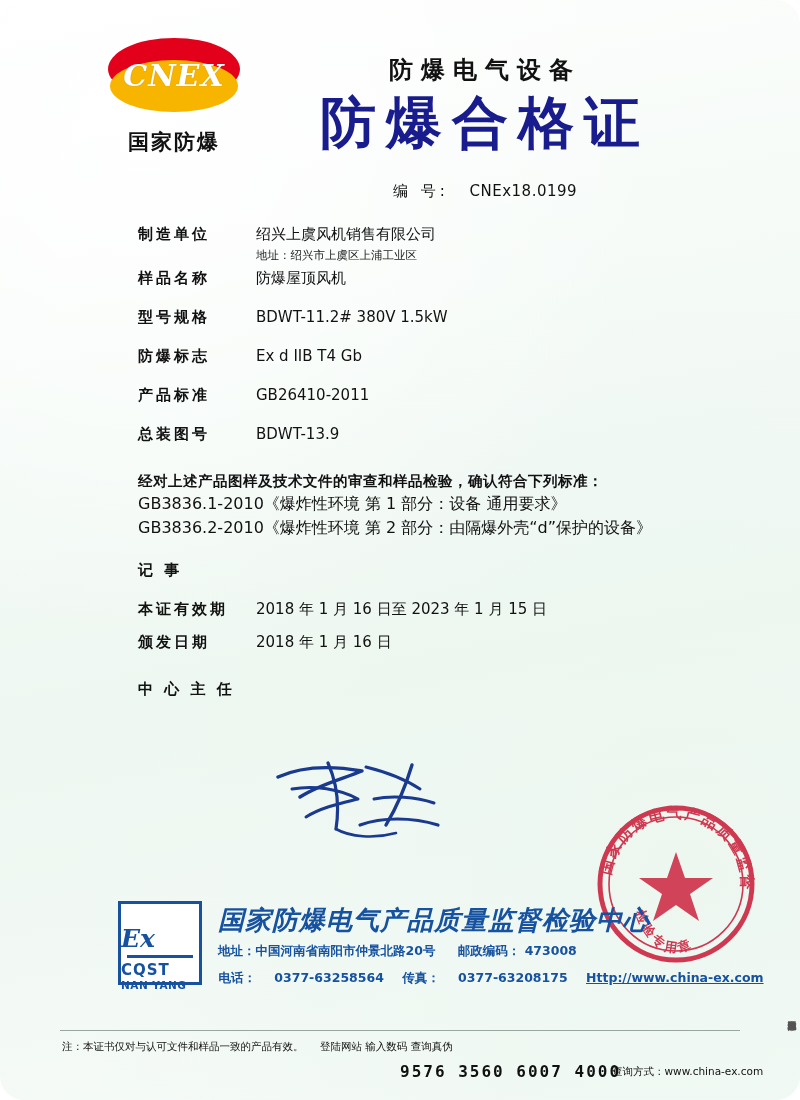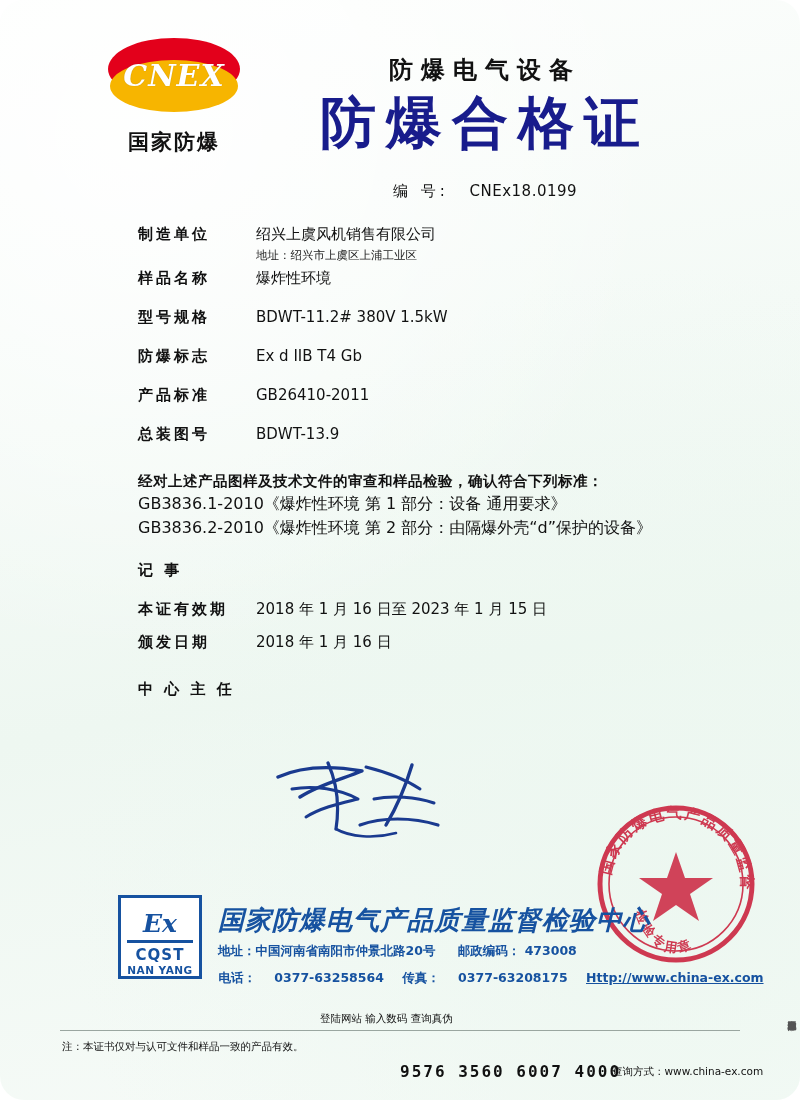--- a/index.html
+++ b/index.html
@@ -189,27 +189,27 @@
   .seal svg { display: block; }
 
   
   .footer {
     position: absolute;
     left: 0; top: 895px;
     width: 800px;
   }
   .cqst {
     position: absolute;
-    left: 118px; top: 0;
+    left: 118px; top: 6px;
     width: 84px; height: 84px;
     border: 3px solid #1652a0;
     background: #ffffff;
     box-sizing: border-box;
-    text-align: center;
-    padding-top: 13px;
+    text-align: left;
+    padding-top: 22px;
   }
   .cqst .ex {
     font-family: "DejaVu Serif", "Liberation Serif", serif;
     font-size: 25px;
     font-weight: bold;
     font-style: italic;
     color: #1652a0;
     line-height: 1.05;
   }
   .cqst .bar {
@@ -270,21 +270,21 @@
     border-top: 1px solid #9aa6a0;
   }
   .note-bottom {
     position: absolute;
     left: 62px; top: 1040px;
     font-size: 10.5px;
     color: #111;
   }
   .note-center {
     position: absolute;
-    left: 320px; top: 1012px;
+    left: 320px; top: 1040px;
     font-size: 10.5px;
     color: #111;
   }
   .code {
     position: absolute;
     left: 400px; top: 1062px;
     font-family: "DejaVu Sans Mono", "Liberation Mono", monospace;
     font-size: 16px;
     font-weight: bold;
     letter-spacing: 2px;
@@ -334,21 +334,21 @@
   <div class="fields">
 
     <div class="row">
       <div class="label">制造单位</div>
       <div class="value">绍兴上虞风机销售有限公司</div>
     </div>
     <div class="subvalue">地址：绍兴市上虞区上浦工业区</div>
 
     <div class="row">
       <div class="label">样品名称</div>
-      <div class="value">爆炸性环境</div>
+      <div class="value">防爆屋顶风机</div>
     </div>
     <div class="row-gap"></div>
 
     <div class="row">
       <div class="label">型号规格</div>
       <div class="value">BDWT-11.2#    380V    1.5kW</div>
     </div>
     <div class="row-gap"></div>
 
     <div class="row">

